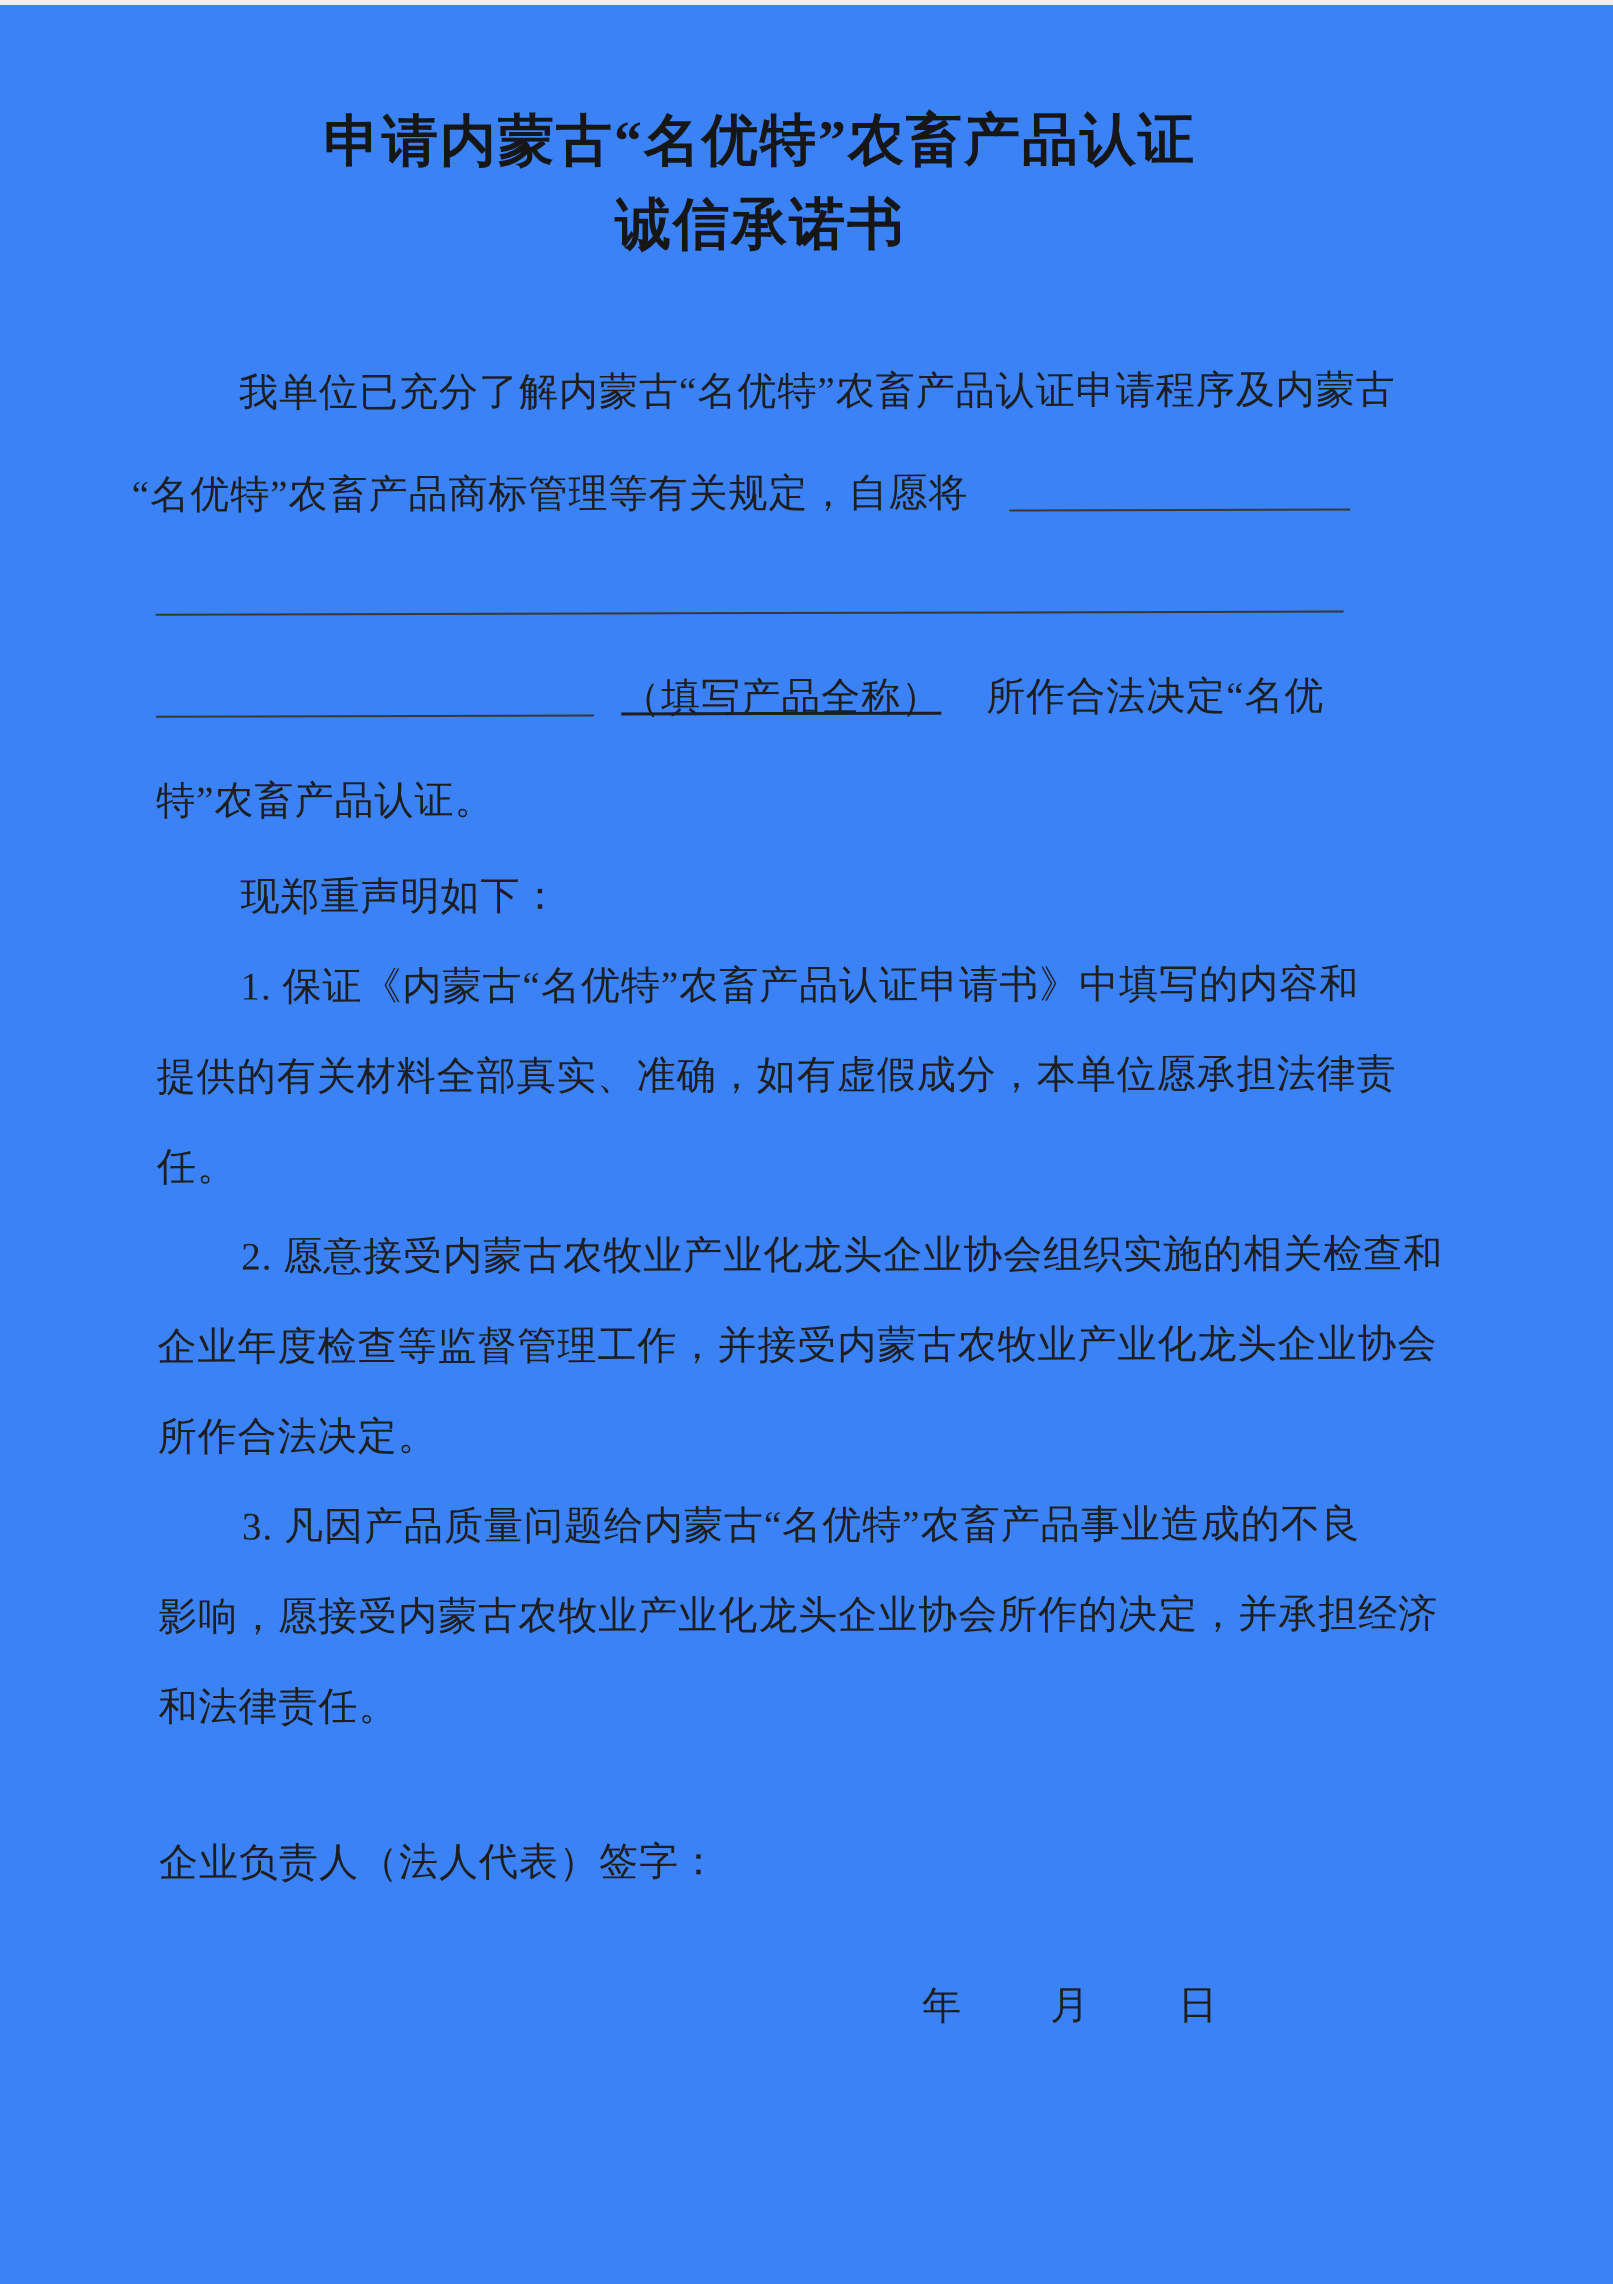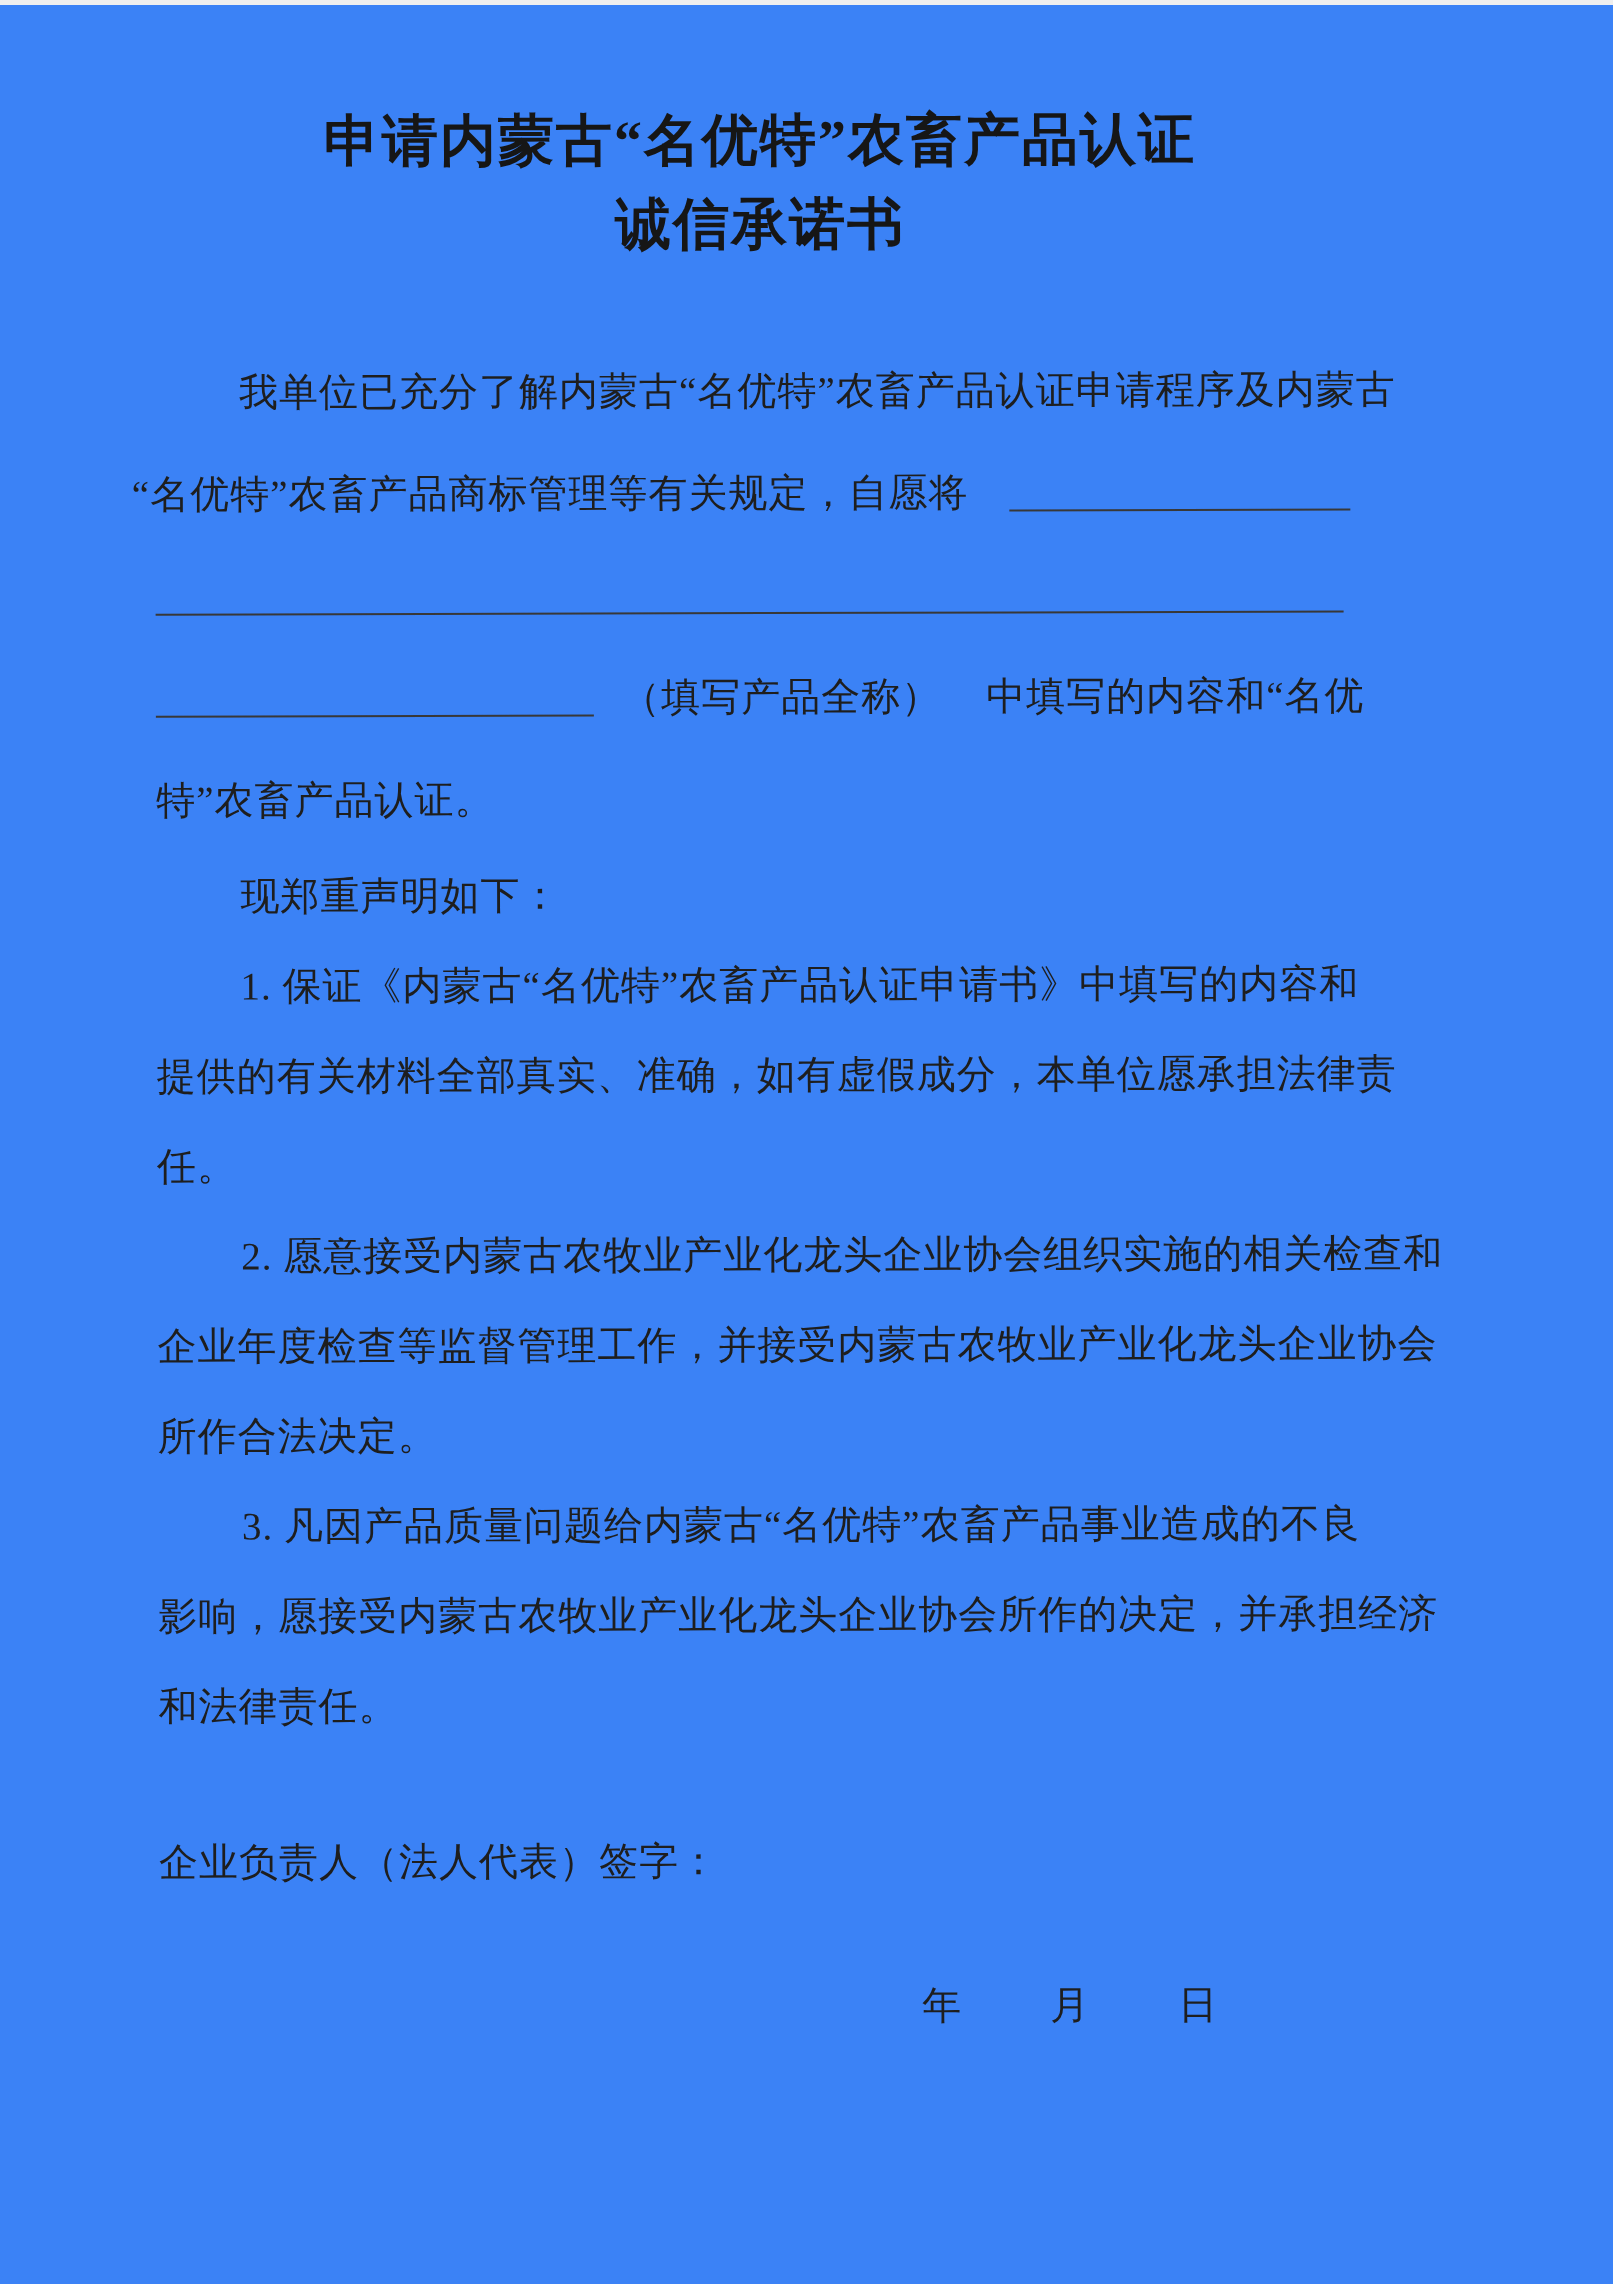--- a/index.html
+++ b/index.html
@@ -47,21 +47,21 @@
   .blank {
     display:inline-block;
     height:39px;
     border-bottom:2.9px solid #383838;
     position:relative;
     top:5.9px;
   }
   .blank-short { width:341px; margin-left:41px; }
   .blank-full  { width:1188px; }
   .blank-mid   { width:438px; }
-  .hint { margin-left:27.4px; }
+  .hint { margin-left:27.4px;text-decoration:underline; }
   .after-hint { margin-left:45px; }
   .sign-row {
     position:relative;
     margin-top:64px;
     font-size:39px;
     line-height:94px;
     height:94px;
     letter-spacing:1px;
   }
   .sign-right { position:absolute; left:779px; top:0; }
@@ -89,21 +89,21 @@
     </div>
 
     <div class="doc-body">
 
       <div class="line tall indent">我单位已充分了解内蒙古“名优特”农畜产品认证申请程序及内蒙古</div>
 
       <div class="line tall hang"><span>“名优特”农畜产品商标管理等有关规定，自愿将</span><span class="blank blank-short"></span></div>
 
       <div class="line tall"><span class="blank blank-full"></span></div>
 
-      <div class="line tall"><span class="blank blank-mid"></span><span class="hint">（填写产品全称）</span><span class="after-hint">中填写的内容和“名优</span></div>
+      <div class="line tall"><span class="blank blank-mid"></span><span class="hint">（填写产品全称）</span><span class="after-hint">所作合法决定“名优</span></div>
 
       <div class="line tall">特”农畜产品认证。</div>
 
       <div class="line indent">现郑重声明如下：</div>
 
       <div class="line indent">1. 保证《内蒙古“名优特”农畜产品认证申请书》中填写的内容和</div>
       <div class="line">提供的有关材料全部真实、准确，如有虚假成分，本单位愿承担法律责</div>
       <div class="line">任。</div>
 
       <div class="line indent">2. 愿意接受内蒙古农牧业产业化龙头企业协会组织实施的相关检查和</div>

